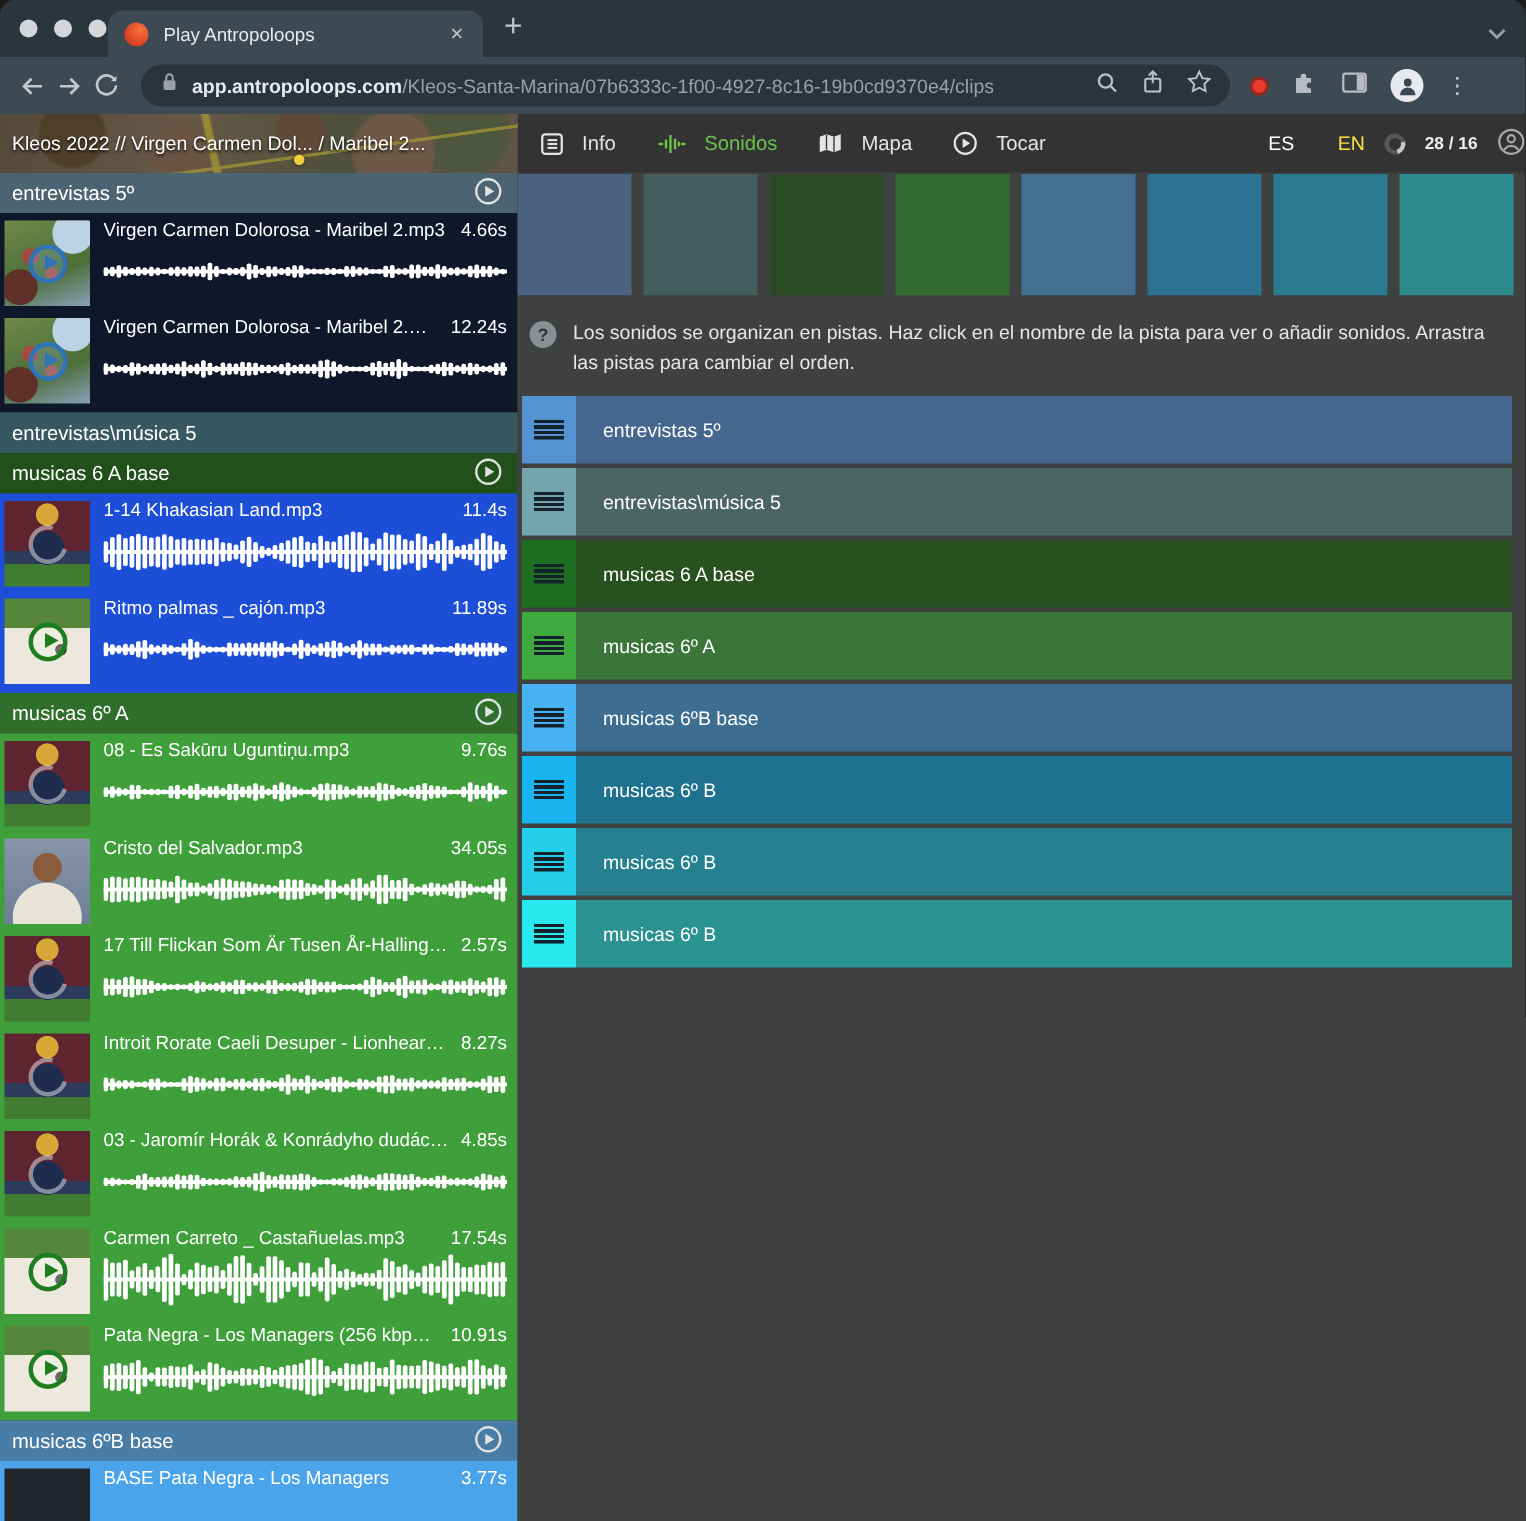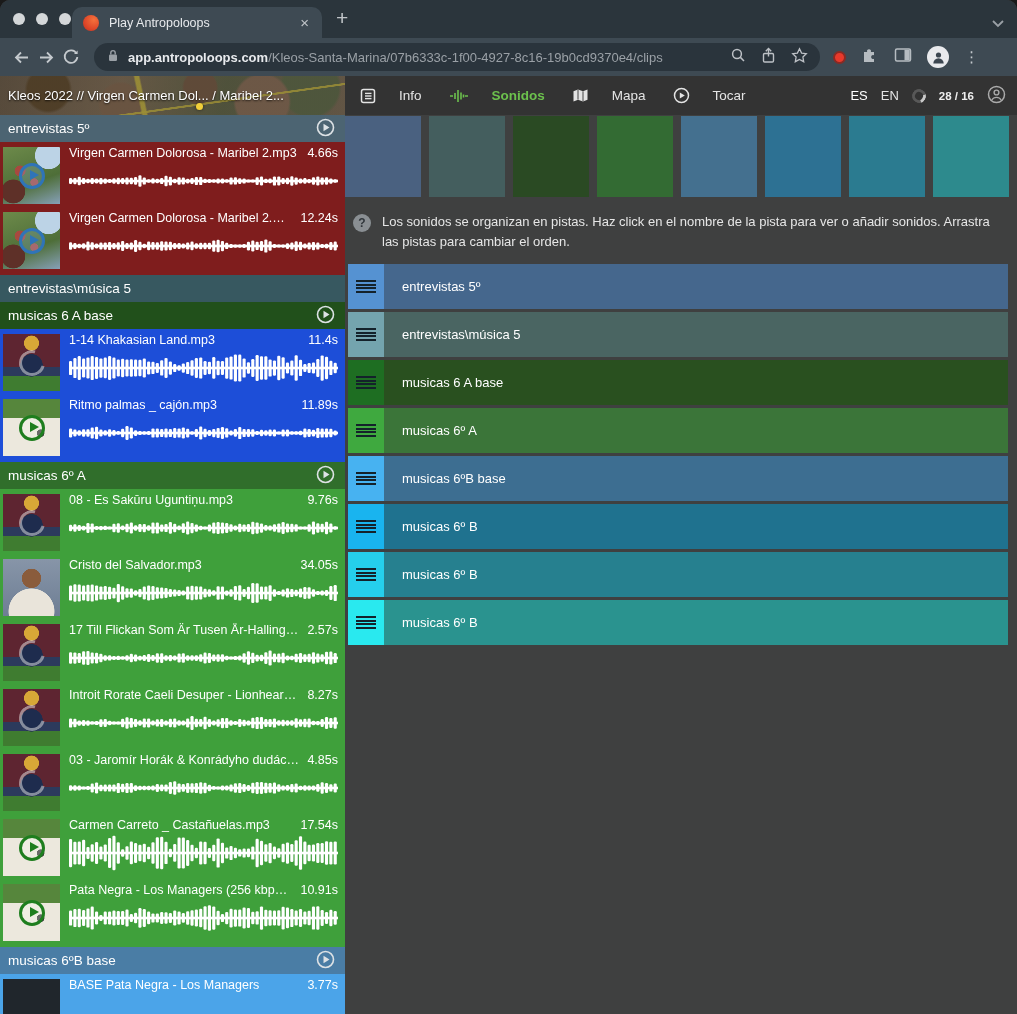--- a/index.html
+++ b/index.html
@@ -39,25 +39,25 @@
       linear-gradient(172deg,transparent 63%,rgba(235,215,70,.85) 63.5%,rgba(235,215,70,.85) 65.5%,transparent 66%),
       radial-gradient(circle at 14% 35%,#70572f 0 7%,transparent 8%),
       radial-gradient(circle at 35% 72%,#9a7a58 0 9%,transparent 10%),
       radial-gradient(circle at 58% 30%,#8a6a4a 0 8%,transparent 9%),
       radial-gradient(circle at 76% 66%,#a08060 0 10%,transparent 11%),
       radial-gradient(circle at 90% 30%,#6f7d50 0 9%,transparent 10%),
       linear-gradient(100deg,#7c6a4e,#96805f 35%,#70764e 65%,#8f7c5e);}
   .map-pin{position:absolute;left:196px;top:27px;width:7px;height:7px;border-radius:50%;background:#f2cf3a;box-shadow:0 0 3px rgba(0,0,0,.6);}
   .crumb-text{position:relative;}
   .app-nav{display:flex;align-items:center;gap:27px;margin-left:15px;color:#e4e4e4;font-size:13.5px;}
-  .nav-item{display:flex;align-items:center;gap:23px;cursor:pointer;}
-  .nav-item.active{color:#6cc14d;font-weight:bold;}
-  .header-right{margin-left:auto;display:flex;align-items:center;gap:13px;padding-right:11px;font-size:13px;}
+  .nav-item{display:flex;align-items:center;gap:12px;cursor:pointer;}
+  .nav-item.active{color:#6cc14d;}
+  .header-right{margin-left:auto;display:flex;align-items:center;gap:13px;font-size:13px;}
   .lang-es{color:#fff;}
-  .lang-en{color:#e5e5e5;}
+  .lang-en{color:#fde047;margin-left:16px;}
   .spinner{width:14px;height:14px;border-radius:50%;border:3px solid #585858;border-top-color:#c9c9c9;transform:rotate(120deg);}
   .counter{color:#eee;font-size:11.5px;font-weight:bold;}
 
   
   .content{display:flex;height:899px;align-items:flex-start;}
   .sidebar{width:345px;flex:none;overflow:hidden;height:899px;}
   .sec-head{height:27px;display:flex;align-items:center;justify-content:space-between;padding:0 10px 0 8px;color:#fff;font-size:13.5px;}
   .sec-hint{height:25px;line-height:25px;padding-left:9px;font-size:12.5px;}
   .sec-body{padding:3px 0;}
   .clip{display:flex;height:62px;margin:0 0 3px 3px;}
@@ -243,21 +243,21 @@
 
   <div class="content">
     <div class="sidebar">
         <div class="sec-head" style="background: rgb(76, 100, 114);">
           <span>entrevistas 5º</span>
           <span><svg width="19" height="19" viewBox="0 0 19 19">
               <circle cx="9.5" cy="9.5" r="8" fill="none" stroke="#dde2e5" stroke-width="1.6"></circle>
               <path d="M7.5 5.8v7.4l6-3.7z" fill="#dde2e5"></path>
             </svg></span>
         </div>
-        <div class="sec-body" style="background: #7f1d1d;">
+        <div class="sec-body" style="background: #0f172a;">
           <div class="clip">
             <div class="thumb th-balcony">
               <span class="ov ov-blue"></span>
             </div>
             <div class="clip-meta">
               <div class="clip-top">
                 <span class="clip-name">Virgen Carmen Dolorosa - Maribel 2.mp3</span>
                 <span class="clip-dur">4.66s</span>
               </div>
               <svg viewBox="0 0 266 40" preserveAspectRatio="none" class="wave">

